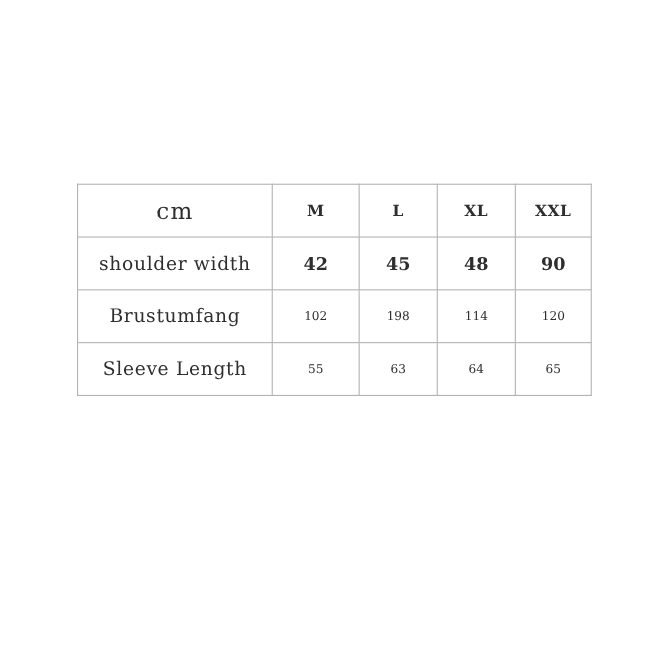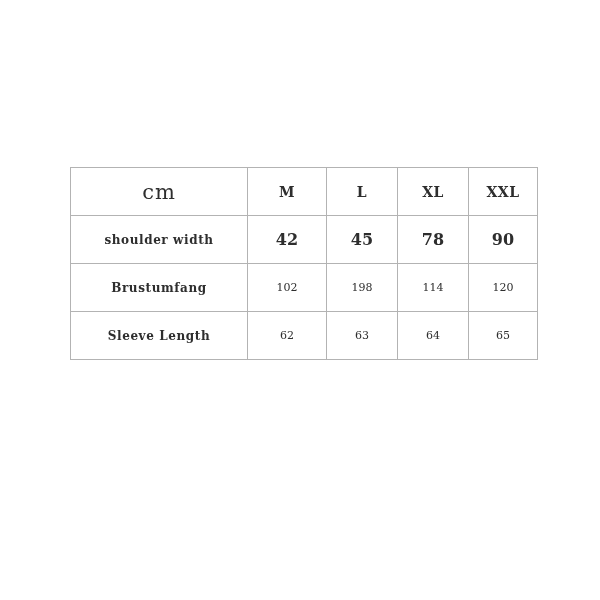--- a/index.html
+++ b/index.html
@@ -59,22 +59,22 @@
 
   .size-head {
     font-size: 14px;
     font-weight: 700;
     letter-spacing: 0.5px;
     color: #1c1c1c;
   }
 
   
   .row-label {
-    font-size: 12px;
-    font-weight: 700;
+    font-size: 17px;
+    font-weight: 400;
     letter-spacing: 0.6px;
     color: #1c1c1c;
     font-family: "DejaVu Sans Mono", "Liberation Mono", monospace;
   }
 
   
   .val {
     font-size: 11px;
     font-weight: 400;
     color: #333333;
@@ -104,35 +104,35 @@
         <td class="size-head">M</td>
         <td class="size-head">L</td>
         <td class="size-head">XL</td>
         <td class="size-head">XXL</td>
       </tr>
 
       <tr>
         <td class="row-label">shoulder width</td>
         <td class="val emph">42</td>
         <td class="val emph">45</td>
-        <td class="val emph">78</td>
+        <td class="val emph">48</td>
         <td class="val emph">90</td>
       </tr>
 
       <tr>
         <td class="row-label">Brustumfang</td>
         <td class="val">102</td>
         <td class="val">198</td>
         <td class="val">114</td>
         <td class="val">120</td>
       </tr>
 
       <tr>
         <td class="row-label">Sleeve Length</td>
-        <td class="val">62</td>
+        <td class="val">55</td>
         <td class="val">63</td>
         <td class="val">64</td>
         <td class="val">65</td>
       </tr>
 
     </tbody>
   </table>
 
 </div>
 

